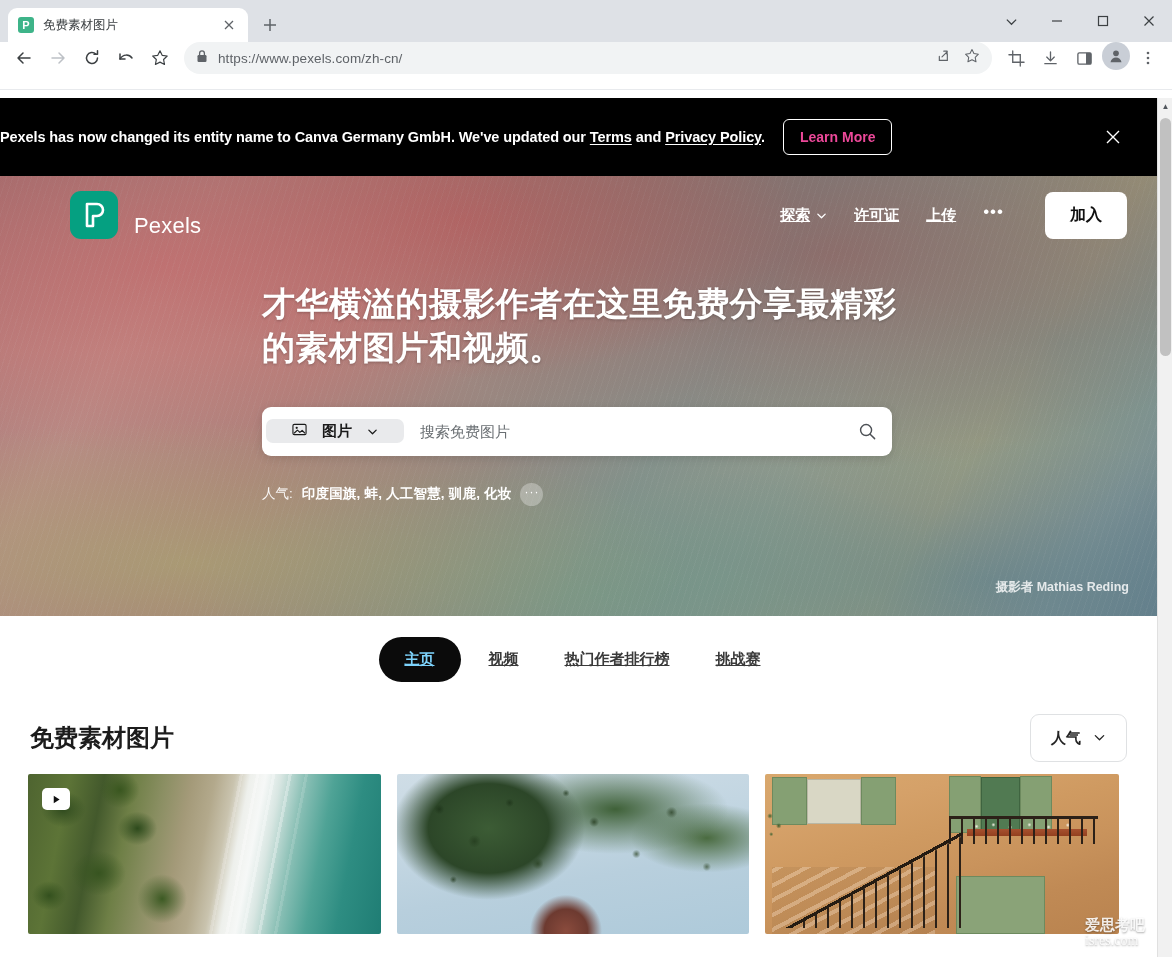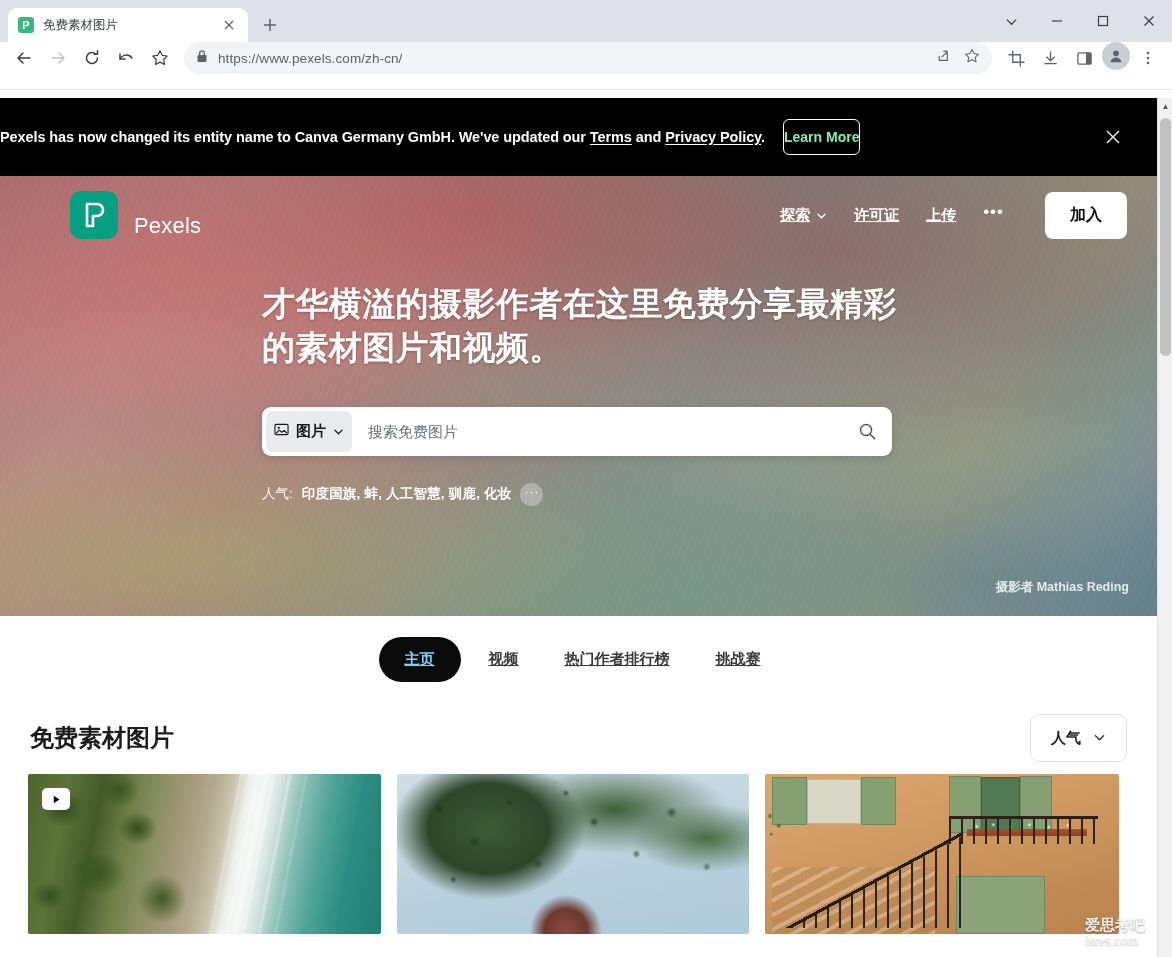--- a/index.html
+++ b/index.html
@@ -99,22 +99,22 @@
   .notice {
     height: 78px; background: #000; color: #fff;
     display: flex; align-items: center; 
     gap: 18px; position: relative;
   }
   .notice-text { font-size: 14.5px; font-weight: 700; letter-spacing: -.1px; }
   .notice-text a {
     color: #fff; text-decoration: underline; text-underline-offset: 2px;
   }
   .learn-more {
-    border: 1px solid #fff; background: transparent; color: #86efac;
-    font-size: 14px; font-weight: 700; padding: 9px 0;
+    border: 1px solid #fff; background: transparent; color: #ec4899;
+    font-size: 14px; font-weight: 700; padding: 9px 16px;
     border-radius: 6px; font-family: inherit; white-space: nowrap;
   }
   .notice-close {
     position: absolute; right: 30px; top: 50%; transform: translateY(-50%);
     color: #fff; font-size: 20px; width: 28px; height: 28px;
     display: flex; align-items: center; justify-content: center;
   }
 
   
   .hero {
@@ -179,22 +179,22 @@
     max-width: 640px; letter-spacing: .4px;
     text-shadow: 0 1px 3px rgba(0,0,0,.24);
   }
 
   .searchbar {
     margin-top: 37px; width: 630px; height: 49px; background: #fff;
     border-radius: 9px; display: flex; align-items: center;
     box-shadow: 0 2px 10px rgba(0,0,0,.13);
   }
   .type-select {
-    height: 41px; margin-left: 4px; background: #e9eaec; border-radius: 7px;
-    display: flex; align-items: center; gap: 7px; padding: 0 8px;
+    height: 24px; margin-left: 4px; background: #e9eaec; border-radius: 7px;
+    display: flex; align-items: center; gap: 15px; padding: 0 26px;
     color: #1a1a1a; font-size: 15px; font-weight: 700;
   }
   .search-input-wrap {
     flex: 1 1 auto; display: flex; align-items: center; padding: 0 16px;
   }
   .search-input {
     border: none; outline: none; width: 100%; font-size: 15px;
     color: #202020; font-family: inherit; background: transparent;
   }
   .search-input::placeholder { color: #6a6f73; }

